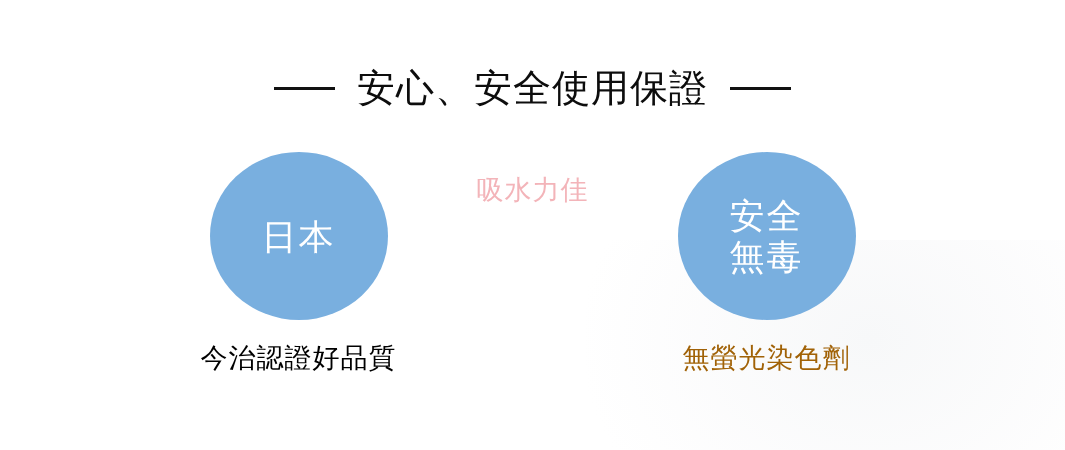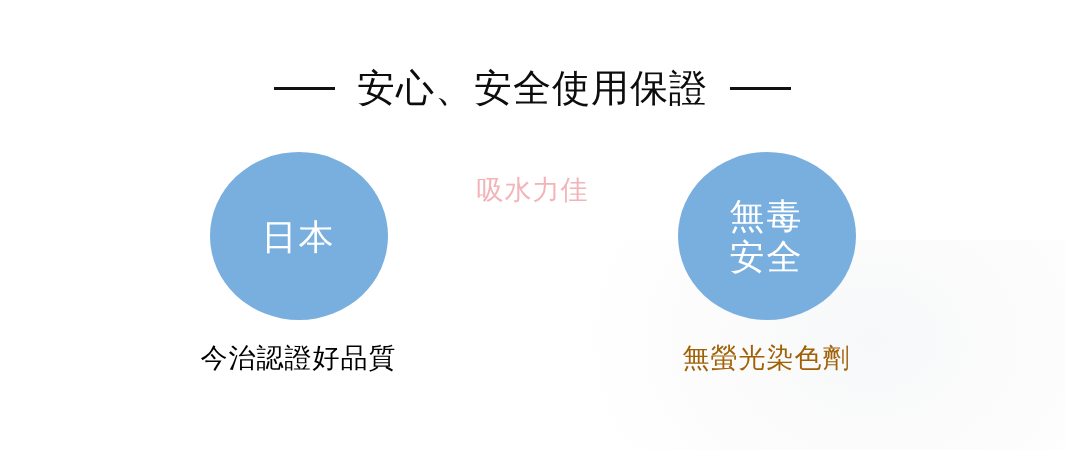--- a/index.html
+++ b/index.html
@@ -129,20 +129,20 @@
       </div>
       <span class="caption" style="color: #000000;">今治認證好品質</span>
     </div>
 
     <div class="badge">
       <span class="caption" style="color: rgb(243, 180, 185);">吸水力佳</span>
     </div>
 
     <div class="badge">
       <div class="circle" style="background: rgb(121, 175, 223);">
+        <span class="circle-line">安全</span>
         <span class="circle-line">無毒</span>
-        <span class="circle-line">安全</span>
       </div>
       <span class="caption" style="color: #a16207;">無螢光染色劑</span>
     </div>
 
   </div>
 </div>
 
 </body></html>

